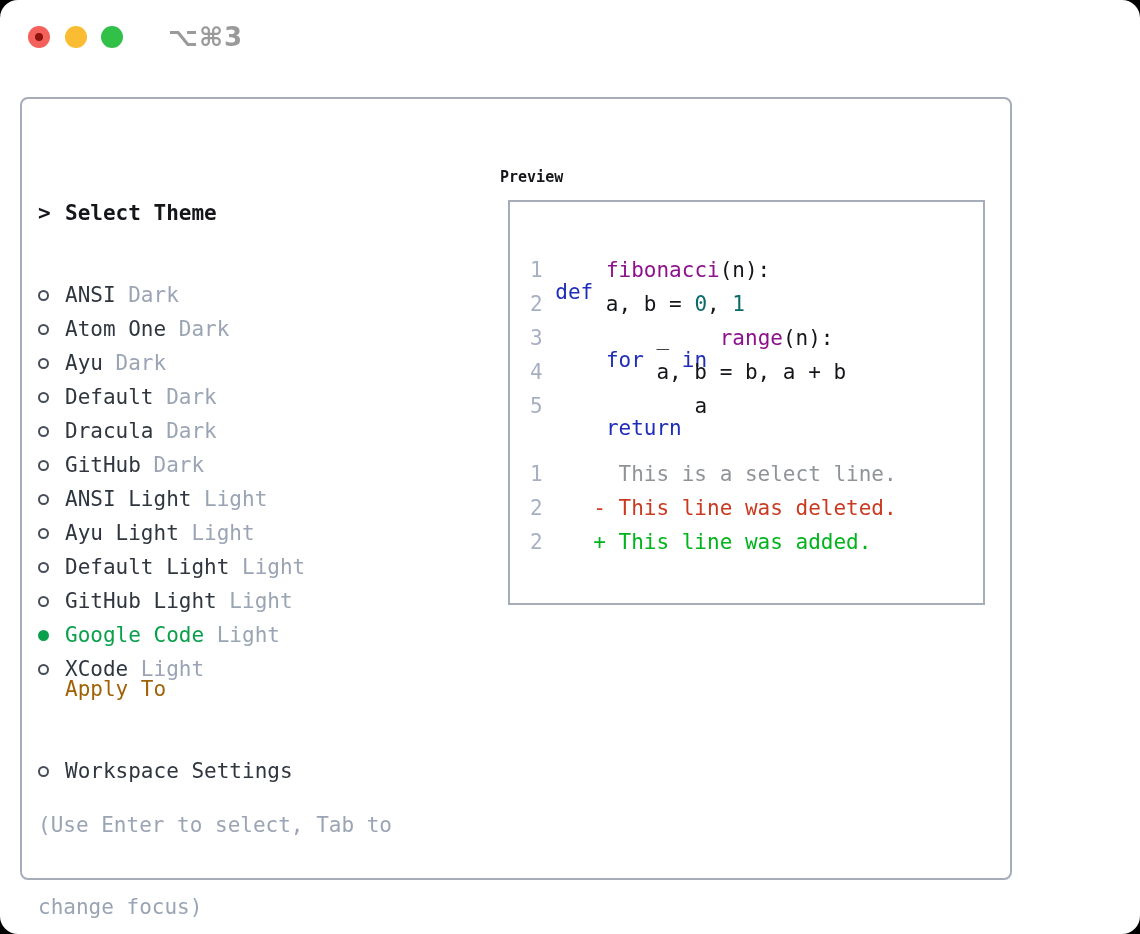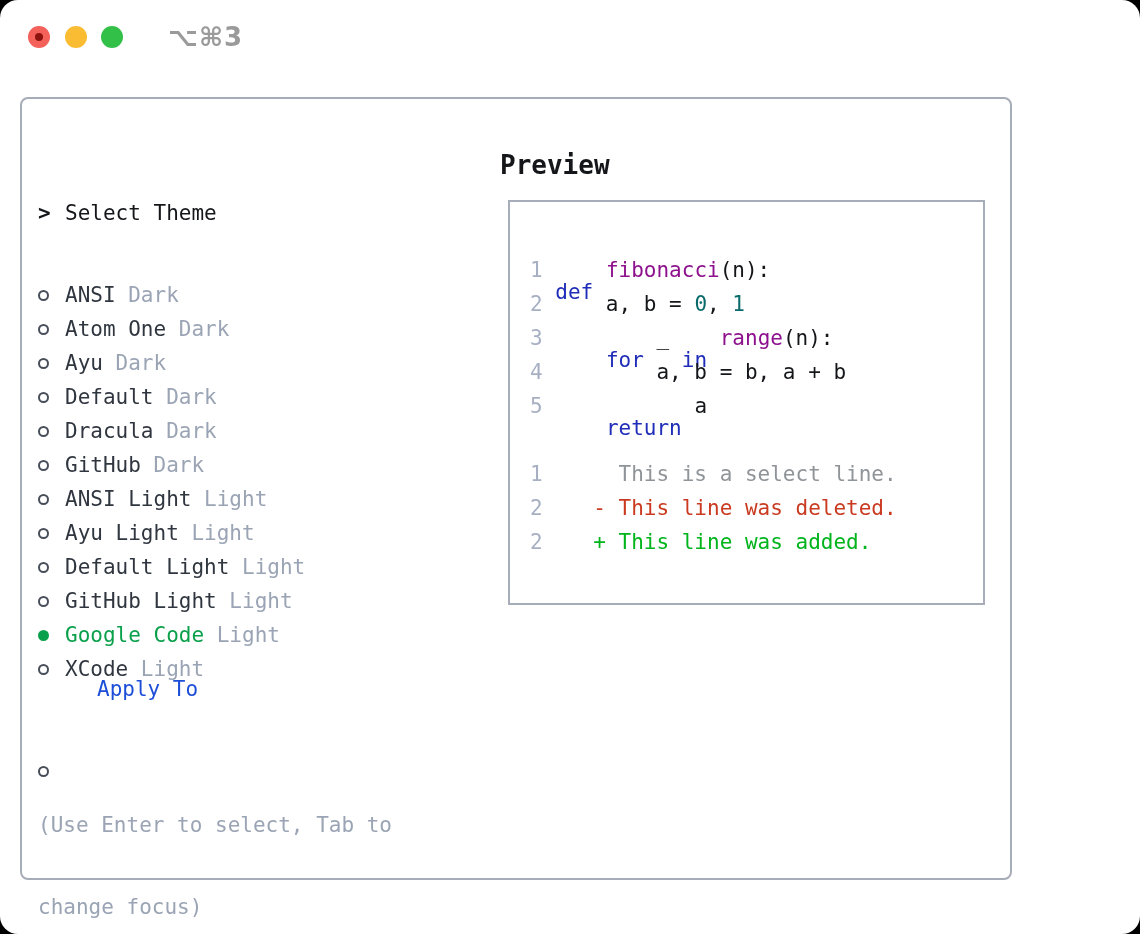--- a/index.html
+++ b/index.html
@@ -47,32 +47,32 @@
 
   .row { height: 34px; display: flex; align-items: center; }
   .marker { display: inline-flex; width: 27px; align-items: center; flex: none; }
   .chev { font-weight: 700; color: #14161a; }
   .dot {
     width: 11px; height: 11px; border-radius: 50%;
     border: 2px solid var(--radio); background: transparent;
   }
   .dot.filled { background: var(--green-sel); border-color: var(--green-sel); }
 
-  .hdr { font-weight: 400; color: #14161a; }
-  .hdr-plain { font-weight: 400; color: #1d4ed8; margin-left: 32px; }
+  .hdr { font-weight: 700; color: #14161a; }
+  .hdr-plain { font-weight: 400; color: #a16207; }
   .name { color: var(--item); }
   .name.sel { color: var(--green-sel); text-align: right; }
   .tag { color: var(--muted); }
   .help-line { color: var(--muted); height: 34px; display: flex; align-items: center; }
 
   
   .preview-label {
-    position: absolute; left: 500px; top: 148px; height: 34px;
+    position: absolute; left: 500px; top: 160px; height: 34px;
     display: flex; align-items: center;
-    font-size: 26px; font-weight: 700; color: #14161a;
+    font-size: 15px; font-weight: 700; color: #14161a;
   }
   .preview-box {
     position: absolute; left: 508px; top: 200px;
     width: 477px; height: 405px;
     border: 2px solid var(--border);
     background: #fff;
     padding: 51px 0 0 20px;
     overflow: hidden;
   }
   .code-row { height: 34px; display: flex; align-items: center; font-size: 21px; white-space: pre; }
@@ -105,21 +105,21 @@
       <span class="hdr">Select Theme</span>
     </div>
     <div id="theme-items"><div class="row"><span class="marker"><span class="dot"></span></span><span class="name">ANSI</span><span class="tag"> Dark</span></div><div class="row"><span class="marker"><span class="dot"></span></span><span class="name">Atom One</span><span class="tag"> Dark</span></div><div class="row"><span class="marker"><span class="dot"></span></span><span class="name">Ayu</span><span class="tag"> Dark</span></div><div class="row"><span class="marker"><span class="dot"></span></span><span class="name">Default</span><span class="tag"> Dark</span></div><div class="row"><span class="marker"><span class="dot"></span></span><span class="name">Dracula</span><span class="tag"> Dark</span></div><div class="row"><span class="marker"><span class="dot"></span></span><span class="name">GitHub</span><span class="tag"> Dark</span></div><div class="row"><span class="marker"><span class="dot"></span></span><span class="name">ANSI Light</span><span class="tag"> Light</span></div><div class="row"><span class="marker"><span class="dot"></span></span><span class="name">Ayu Light</span><span class="tag"> Light</span></div><div class="row"><span class="marker"><span class="dot"></span></span><span class="name">Default Light</span><span class="tag"> Light</span></div><div class="row"><span class="marker"><span class="dot"></span></span><span class="name">GitHub Light</span><span class="tag"> Light</span></div><div class="row"><span class="marker"><span class="dot filled"></span></span><span class="name sel">Google Code</span><span class="tag"> Light</span></div><div class="row"><span class="marker"><span class="dot"></span></span><span class="name">XCode</span><span class="tag"> Light</span></div></div>
   </div>
 
   <div class="col-block" id="apply-block">
     <div class="row">
       <span class="marker"></span>
       <span class="hdr-plain">Apply To</span>
     </div>
-    <div id="apply-items"><div class="row"><span class="marker"><span class="dot"></span></span></div></div>
+    <div id="apply-items"><div class="row"><span class="marker"><span class="dot"></span></span><span class="name">Workspace Settings</span></div></div>
   </div>
 
   <div class="col-block" id="help-block">
     <div class="help-line">(Use Enter to select, Tab to</div>
     <div class="help-line">change focus)</div>
   </div>
 
   <div class="preview-label">Preview</div>
 
   <div class="preview-box">

